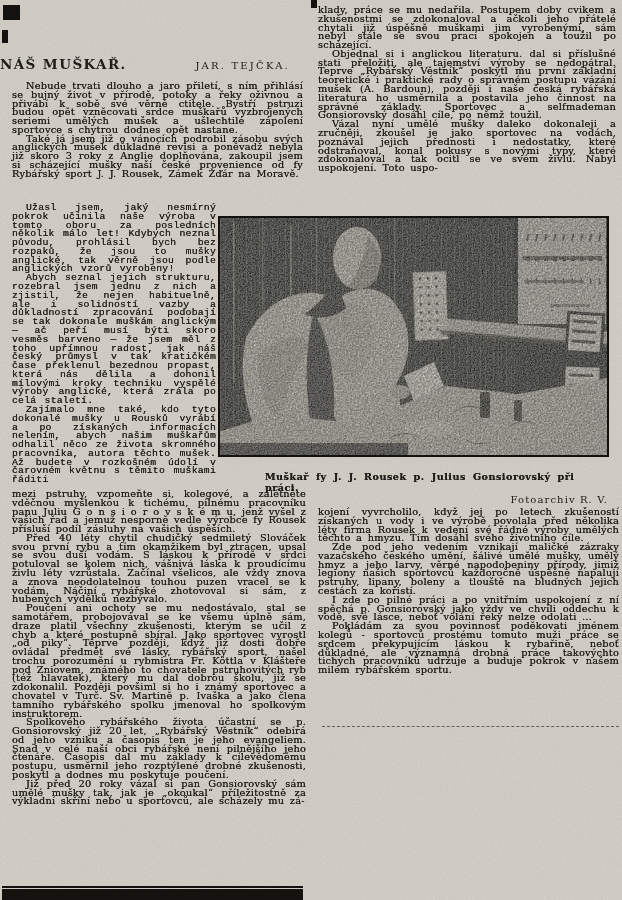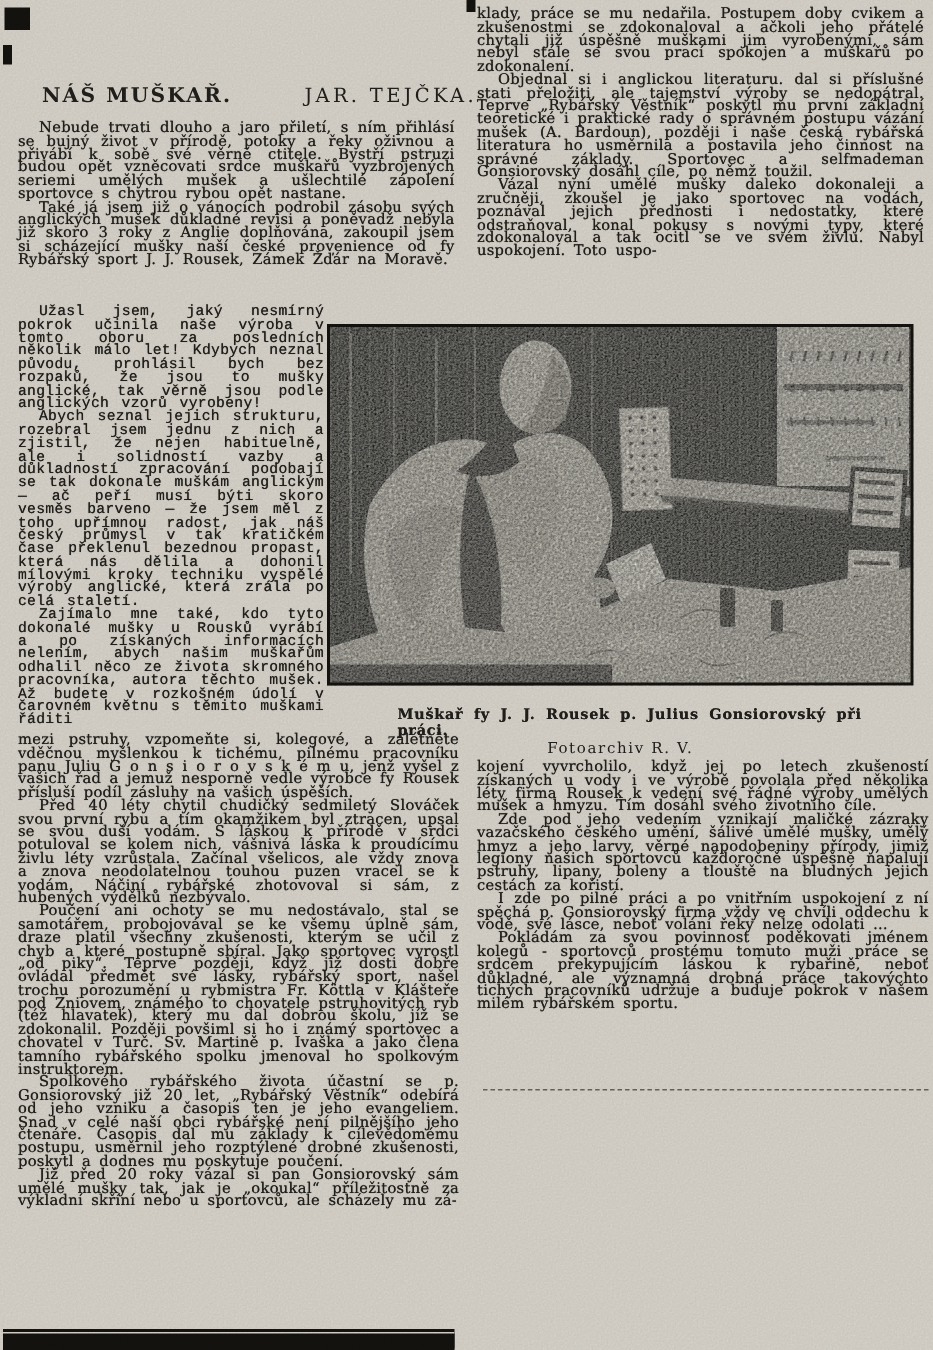--- a/index.html
+++ b/index.html
@@ -4,43 +4,43 @@
 <style>
   html,body{margin:0;padding:0;}
   body{
     width:622px;height:900px;position:relative;overflow:hidden;
     background:#d8d4cb;
     font-family:"DejaVu Serif","Liberation Serif",serif;
     color:#21201c;
   }
   .page{position:absolute;inset:0;}
   
-  .header{position:absolute;left:28px;top:56px;width:290px;
+  .header{position:absolute;left:0;top:56px;width:290px;
     display:flex;justify-content:space-between;align-items:baseline;}
   .title{font-weight:bold;font-size:13.5px;letter-spacing:1.4px;white-space:nowrap;}
-  .author{font-size:13px;letter-spacing:2.2px;white-space:nowrap;text-align:center;}
+  .author{font-size:10px;letter-spacing:2.2px;white-space:nowrap;text-align:center;}
   
   .textblock{position:absolute;text-align:justify;
     font-size:9.8px;line-height:8.78px;
     letter-spacing:0.2px;word-spacing:2.2px;
     text-shadow:0 0 0.45px rgba(28,27,22,0.85);}
   .textblock p{margin:0;}
   .textblock p.indent{text-indent:14px;}
   #left-a{left:12px;top:82px;width:291px;}
   #left-b{left:12px;top:204px;width:204px;font-family:Liberation Mono, monospace;}
   #left-c{left:12px;top:490px;width:294px;}
   #right-a{left:318px;top:6px;width:298px;}
   #right-b{left:318px;top:508px;width:301px;}
   
   .photo{position:absolute;left:218px;top:216px;width:391px;height:241px;}
   .photo svg{display:block;}
   .photo-caption{position:absolute;left:219px;top:471px;width:389px;}
   .caption-main{font-weight:bold;font-size:9.6px;letter-spacing:0.5px;word-spacing:3.2px;
     text-shadow:0 0 0.4px rgba(28,27,22,0.9);margin-left:46px;}
-  .caption-credit{text-align:center;font-size:10px;letter-spacing:1.1px;margin-top:1px;}
+  .caption-credit{text-align:right;font-size:10px;letter-spacing:1.1px;margin-top:1px;}
   
   .dashed-rule{position:absolute;left:322px;top:726px;width:297px;height:0;
     border-top:1.6px dashed #54514a;opacity:0.85;}
   .mark{position:absolute;background:#141310;}
   #mark-top-left{left:3px;top:5px;width:17px;height:15px;}
   #mark-left-margin{left:2px;top:30px;width:6px;height:13px;}
   #mark-col-top{left:311px;top:0;width:6px;height:8px;}
   #mark-bottom-bar{left:2px;top:888px;width:301px;height:12px;
     border-top:1px solid #d8d4cb;box-shadow:0 -2px 0 #141310;}
   
@@ -54,44 +54,44 @@
   <div class="mark" id="mark-top-left"></div>
   <div class="mark" id="mark-left-margin"></div>
   <div class="mark" id="mark-col-top"></div>
 
   <div class="header">
     <span class="title">NÁŠ MUŠKAŘ.</span>
     <span class="author">JAR. TEJČKA.</span>
   </div>
 
   <div class="textblock" id="left-a">
-      <p class="indent">Nebude trvati dlouho a jaro přiletí, s ním přihlásí se bujný život v přírodě, potoky a řeky oživnou a přivábí k sobě své věrné ctitele. Bystří pstruzi budou opět vzněcovati srdce muškařů vyzbrojených seriemi umělých mušek a ušlechtilé zápolení sportovce s chytrou rybou opět nastane.</p>
+      <p class="indent">Nebude trvati dlouho a jaro přiletí, s ním přihlásí se bujný život v přírodě, potoky a řeky oživnou a přivábí k sobě své věrné ctitele. Bystří pstruzi budou opět vzněcovati srdce muškařů vyzbrojených seriemi umělých mušek a ušlechtilé zápolení sportovce s chytrou dodnes opět nastane.</p>
       <p class="indent">Také já jsem již o vánocích podrobil zásobu svých anglických mušek důkladné revisi a poněvadž nebyla již skoro 3 roky z Anglie doplňována, zakoupil jsem si scházející mušky naší české provenience od fy Rybářský sport J. J. Rousek, Zámek Žďár na Moravě.</p>
     </div>
   <div class="textblock" id="left-b">
       <p class="indent">Užasl jsem, jaký nesmírný pokrok učinila naše výroba v tomto oboru za posledních několik málo let! Kdybych neznal původu, prohlásil bych bez rozpaků, že jsou to mušky anglické, tak věrně jsou podle anglických vzorů vyrobeny!</p>
       <p class="indent">Abych seznal jejich strukturu, rozebral jsem jednu z nich a zjistil, že nejen habituelně, ale i solidností vazby a důkladností zpracování podobají se tak dokonale muškám anglickým — ač peří musí býti skoro vesměs barveno — že jsem měl z toho upřímnou radost, jak náš český průmysl v tak kratičkém čase překlenul bezednou propast, která nás dělila a dohonil mílovými kroky techniku vyspělé výroby anglické, která zrála po celá staletí.</p>
       <p class="indent">Zajímalo mne také, kdo tyto dokonalé mušky u Rousků vyrábí a po získaných informacích nelením, abych našim muškařům odhalil něco ze života skromného pracovníka, autora těchto mušek. Až budete v rozkošném údolí v čarovném květnu s těmito muškami řáditi</p>
     </div>
   <div class="textblock" id="left-c">
       <p>mezi pstruhy, vzpomeňte si, kolegové, a zalétněte vděčnou myšlenkou k tichému, pilnému pracovníku panu Juliu G o n s i o r o v s k é m u, jenž vyšel z vašich řad a jemuž nesporně vedle výrobce fy Rousek přísluší podíl zásluhy na vašich úspěších.</p>
       <p class="indent">Před 40 léty chytil chudičký sedmiletý Slováček svou první rybu a tím okamžikem byl ztracen, upsal se svou duší vodám. S láskou k přírodě v srdci potuloval se kolem nich, vášnivá láska k proudícímu živlu léty vzrůstala. Začínal všelicos, ale vždy znova a znova neodolatelnou touhou puzen vracel se k vodám. Náčiní rybářské zhotovoval si sám, z hubených výdělků nezbývalo.</p>
       <p class="indent">Poučení ani ochoty se mu nedostávalo, stal se samotářem, probojovával se ke všemu úplně sám, draze platil všechny zkušenosti, kterým se učil z chyb a které postupně sbíral. Jako sportovec vyrostl „od piky“. Teprve později, když již dosti dobře ovládal předmět své lásky, rybářský sport, našel trochu porozumění u rybmistra Fr. Köttla v Klášteře pod Zniovem, známého to chovatele pstruhovitých ryb (též hlavatek), který mu dal dobrou školu, jíž se zdokonalil. Později povšiml si ho i známý sportovec a chovatel v Turč. Sv. Martině p. Ivaška a jako člena tamního rybářského spolku jmenoval ho spolkovým instruktorem.</p>
       <p class="indent">Spolkového rybářského života účastní se p. Gonsiorovský již 20 let, „Rybářský Věstník“ odebírá od jeho vzniku a časopis ten je jeho evangeliem. Snad v celé naší obci rybářské není pilnějšího jeho čtenáře. Časopis dal mu základy k cílevědomému postupu, usměrnil jeho rozptýlené drobné zkušenosti, poskytl a dodnes mu poskytuje poučení.</p>
       <p class="indent">Již před 20 roky vázal si pan Gonsiorovský sám umělé mušky tak, jak je „okoukal“ příležitostně za výkladní skříní nebo u sportovců, ale scházely mu zá-</p>
     </div>
   <div class="textblock" id="right-a">
-      <p>klady, práce se mu nedařila. Postupem doby cvikem a zkušenostmi se zdokonaloval a ačkoli jeho přátelé chytali již úspěšně muškami jim vyrobenými, sám nebyl stále se svou prací spokojen a muškařů po zdokonalení.</p>
+      <p>klady, práce se mu nedařila. Postupem doby cvikem a zkušenostmi se zdokonaloval a ačkoli jeho přátelé chytali již úspěšně muškami jim vyrobenými, sám nebyl stále se svou prací spokojen a toužil po scházející.</p>
       <p class="indent">Objednal si i anglickou literaturu. dal si příslušné stati přeložiti, ale tajemství výroby se nedopátral. Teprve „Rybářský Věstník“ poskytl mu první základní teoretické i praktické rady o správném postupu vázání mušek (A. Bardoun), později i naše česká rybářská literatura ho usměrnila a postavila jeho činnost na správné základy. Sportovec a selfmademan Gonsiorovský dosáhl cíle, po němž toužil.</p>
       <p class="indent">Vázal nyní umělé mušky daleko dokonaleji a zručněji, zkoušel je jako sportovec na vodách, poznával jejich přednosti i nedostatky, které odstraňoval, konal pokusy s novými typy, které zdokonaloval a tak ocitl se ve svém živlu. Nabyl uspokojení. Toto uspo-</p>
     </div>
   <div class="textblock" id="right-b">
-      <p>kojení vyvrcholilo, když jej po letech zkušeností získaných u vody i ve výrobě povolala před několika léty firma Rousek k vedení své řádné výroby umělých mušek a hmyzu. Tím dosáhl svého životního cíle.</p>
+      <p>kojení vyvrcholilo, když jej po letech zkušeností získaných u vody i ve výrobě povolala před několika léty firma Rousek k vedení své řádné výroby umělých těchto a hmyzu. Tím dosáhl svého životního cíle.</p>
       <p class="indent">Zde pod jeho vedením vznikají maličké zázraky vazačského českého umění, šálivé umělé mušky, umělý hmyz a jeho larvy, věrné napodobeniny přírody, jimiž legiony našich sportovců každoročně úspěšně napalují pstruhy, lipany, boleny a tlouště na bludných jejich cestách za kořistí.</p>
-      <p class="indent">I zde po pilné práci a po vnitřním uspokojení z ní spěchá p. Gonsiorovský firma vždy ve chvíli oddechu k vodě, své lásce, neboť volání řeky nelze odolati …</p>
+      <p class="indent">I zde po pilné práci a po vnitřním uspokojení z ní spěchá p. Gonsiorovský jako vždy ve chvíli oddechu k vodě, své lásce, neboť volání řeky nelze odolati …</p>
       <p class="indent">Pokládám za svou povinnost poděkovati jménem kolegů - sportovců prostému tomuto muži práce se srdcem překypujícím láskou k rybařině, neboť důkladné, ale významná drobná práce takovýchto tichých pracovníků udržuje a buduje pokrok v našem milém rybářském sportu.</p>
     </div>
 
   <div class="photo">
     <svg width="391" height="241" viewBox="0 0 391 241" xmlns="http://www.w3.org/2000/svg">
       <defs>
         <pattern id="streaks" width="13" height="241" patternUnits="userSpaceOnUse">
           <rect width="13" height="241" fill="#191813"></rect>
           <rect x="2" y="0" width="1" height="241" fill="#6b675c" opacity="0.5"></rect>
           <rect x="7" y="8" width="0.8" height="200" fill="#8a857a" opacity="0.35"></rect>

